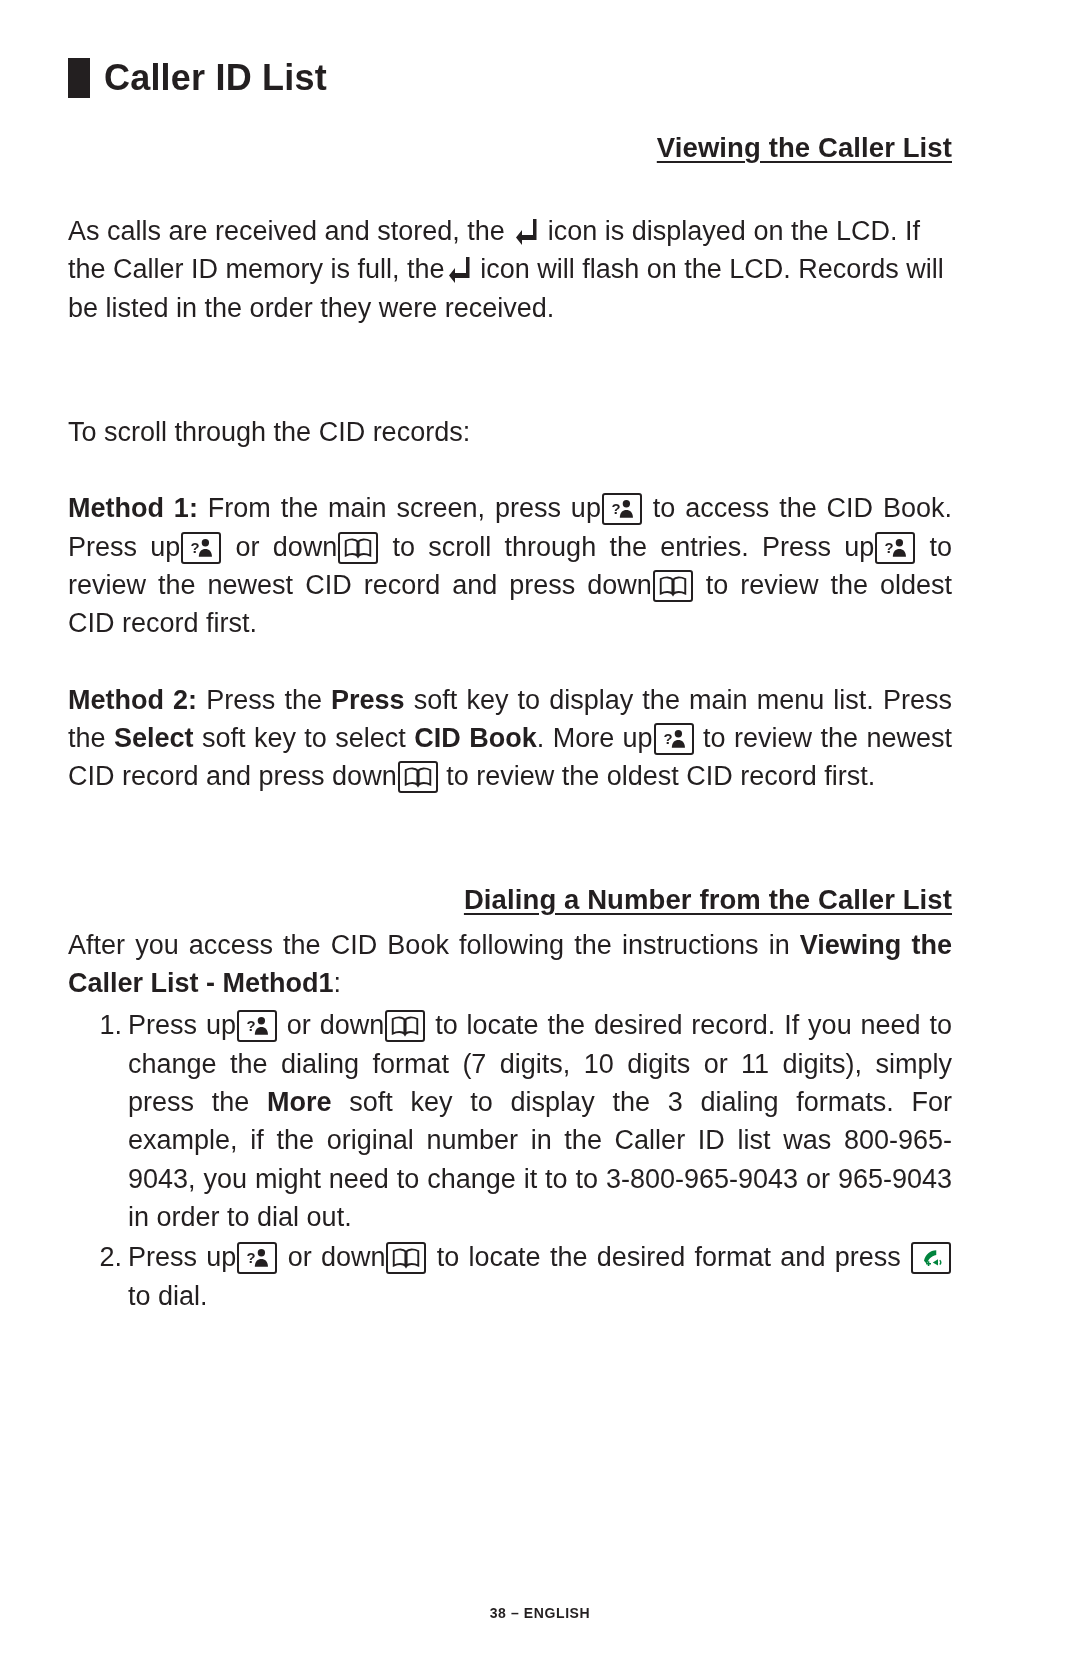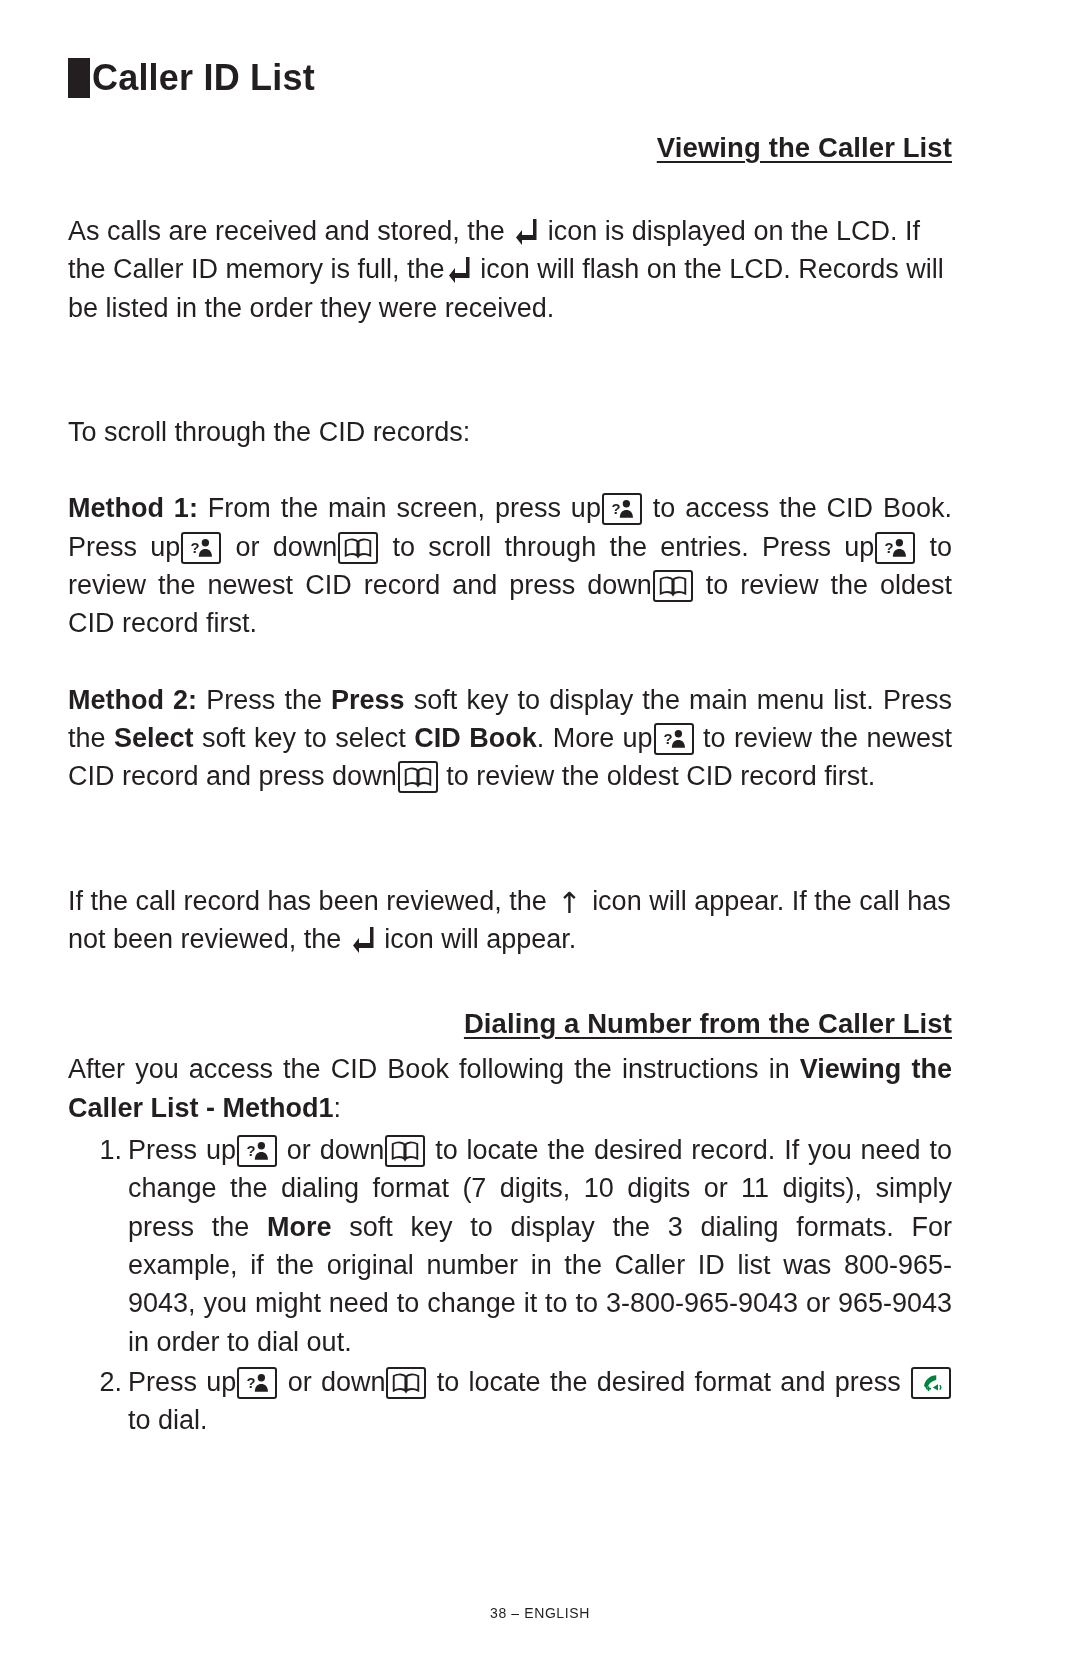--- a/index.html
+++ b/index.html
@@ -21,21 +21,21 @@
     position: absolute;
     left: 68px;
     top: 58px;
     width: 884px;
   }
 
   
   .title-row {
     display: flex;
     align-items: center;
-    gap: 2px;
+    gap: 14px;
     margin-bottom: 34px;
   }
   .title-bullet {
     width: 22px;
     height: 40px;
     background: #231f20;
     flex: 0 0 auto;
   }
   .title-text {
     font-size: 36px;
@@ -128,21 +128,21 @@
   }
 
   
   .footer {
     position: absolute;
     left: 0;
     right: 0;
     bottom: 48px;
     text-align: center;
     font-size: 14px;
-    font-weight: normal;
+    font-weight: bold;
     letter-spacing: 0.6px;
     color: #231f20;
   }
 </style>
 </head>
 <body>
 
 <div class="page">
 
   <div class="content">
@@ -222,31 +222,20 @@
         <svg viewBox="0 0 40 32" aria-hidden="true">
           <path d="M6 8 C11 5.5 17 5.5 19.3 8.5 L19.3 25 C17 22.2 11 22.2 6 24.6 Z" fill="none" stroke="#231f20" stroke-width="2.2"></path>
           <path d="M34 8 C29 5.5 23 5.5 20.7 8.5 L20.7 25 C23 22.2 29 22.2 34 24.6 Z" fill="none" stroke="#231f20" stroke-width="2.2"></path>
           <line x1="20" y1="8.8" x2="20" y2="24.8" stroke="#231f20" stroke-width="2.2"></line>
         </svg>
       </span><span> to review the oldest CID record first.</span>
     </p>
 
     <div class="gap-md"></div>
 
-    <p class="body nojust">
-      <span>If the call record has been reviewed, the</span>
-      <span class="icon-uparrow">↑</span>
-      <span>icon will appear.  If the call has not been reviewed, the</span>
-      <span class="icon-return">
-        <svg viewBox="0 0 22 30" aria-hidden="true">
-          <path d="M18 2 L18 18 L7 18 L7 13 L1 20.5 L7 28 L7 23 L21.5 23 L21.5 2 Z" fill="#231f20"></path>
-        </svg>
-      </span>
-      <span>icon will appear.</span>
-    </p>
 
     <div class="gap-lg"></div>
 
     <div class="subhead">Dialing a Number from the Caller List</div>
 
     <p class="body">
       <span>After you access the CID Book following the instructions in </span><b>Viewing the Caller List -  Method1</b><span>:</span>
     </p>
 
     <ol class="steps">

